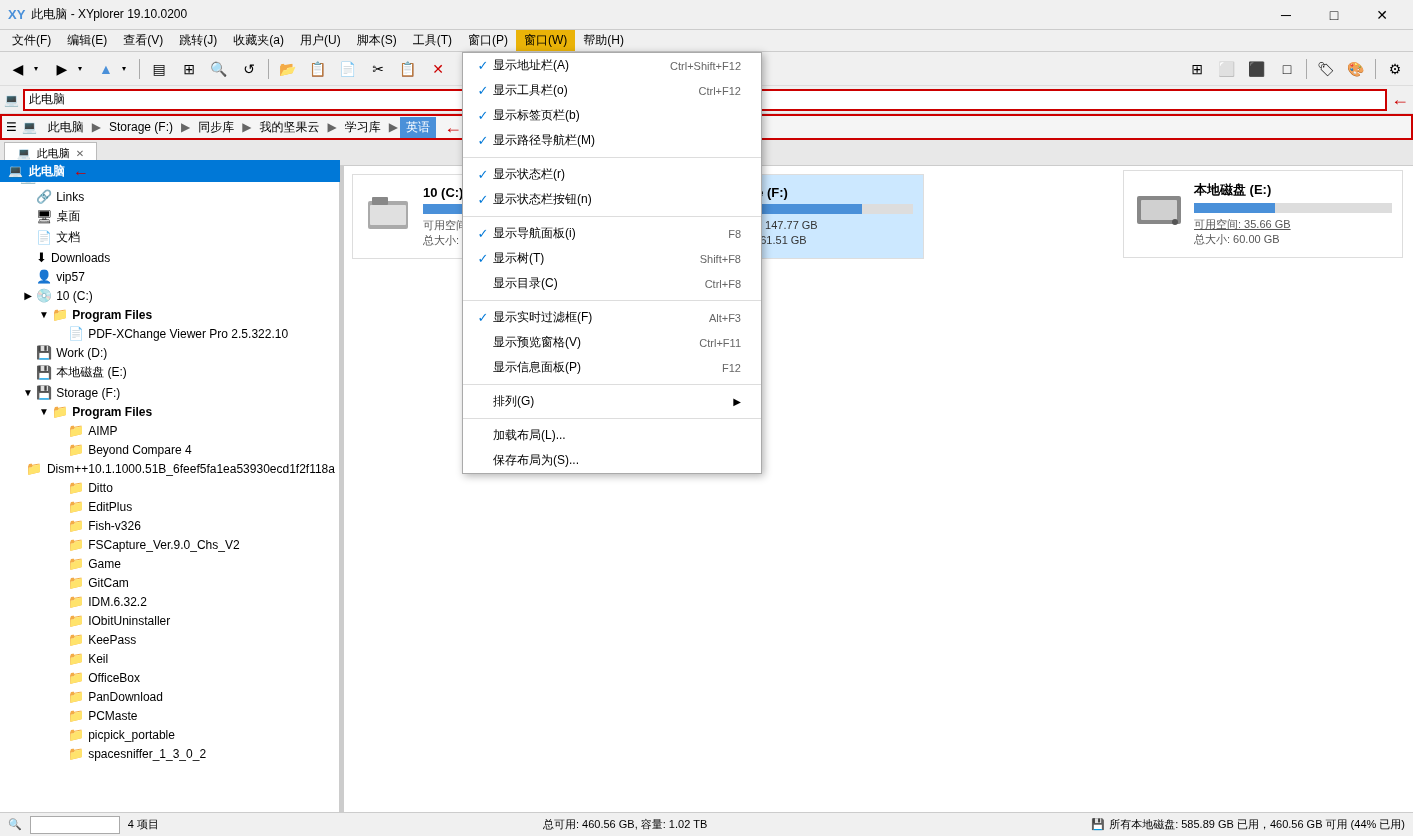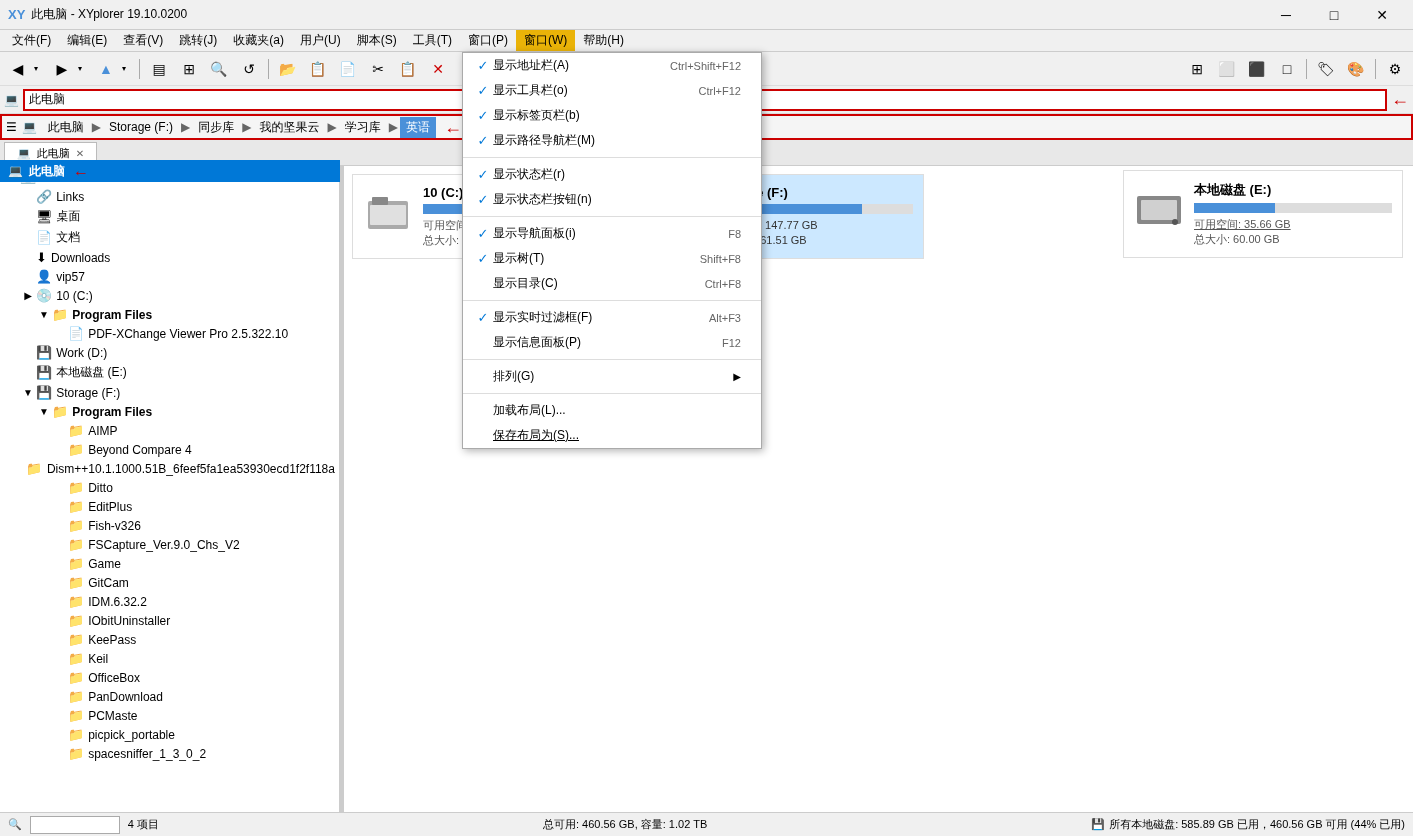--- a/index.html
+++ b/index.html
@@ -488,33 +488,38 @@
     <span class="menu-shortcut">Ctrl+F8</span>
   </div>
   <div class="menu-divider"></div>
   <div class="menu-row has-check">
     <span class="menu-check">✓</span>
     <span class="menu-label">显示实时过滤框(F)</span>
     <span class="menu-shortcut">Alt+F3</span>
   </div>
   <div class="menu-row has-check">
     <span class="menu-check" style="color:transparent;">✓</span>
+    <span class="menu-label">显示预览窗格(V)</span>
+    <span class="menu-shortcut">Ctrl+F11</span>
+  </div>
+  <div class="menu-row has-check">
+    <span class="menu-check" style="color:transparent;">✓</span>
     <span class="menu-label">显示信息面板(P)</span>
     <span class="menu-shortcut">F12</span>
   </div>
   <div class="menu-divider"></div>
   <div class="menu-row" style="padding-left:30px;">
     <span class="menu-label">排列(G)</span>
     <span class="menu-arrow">▶</span>
   </div>
   <div class="menu-divider"></div>
   <div class="menu-row" style="padding-left:30px;">
     <span class="menu-label">加载布局(L)...</span>
   </div>
-  <div class="menu-row" style="padding-left:30px;text-decoration:underline;">
+  <div class="menu-row" style="padding-left:30px;">
     <span class="menu-label">保存布局为(S)...</span>
   </div>
 </div>
 
 <div style="position:absolute; top:160px; left:0; width:340px; height:22px; background:#0078d7; display:flex; align-items:center; padding:0 8px; color:white; font-size:12px; font-weight:bold; z-index:5;">
   <span>💻</span>
   <span style="margin-left:6px;">此电脑</span>
   <span style="color:#cc0000; font-size:16px; margin-left:8px;">←</span>
 </div>
 

